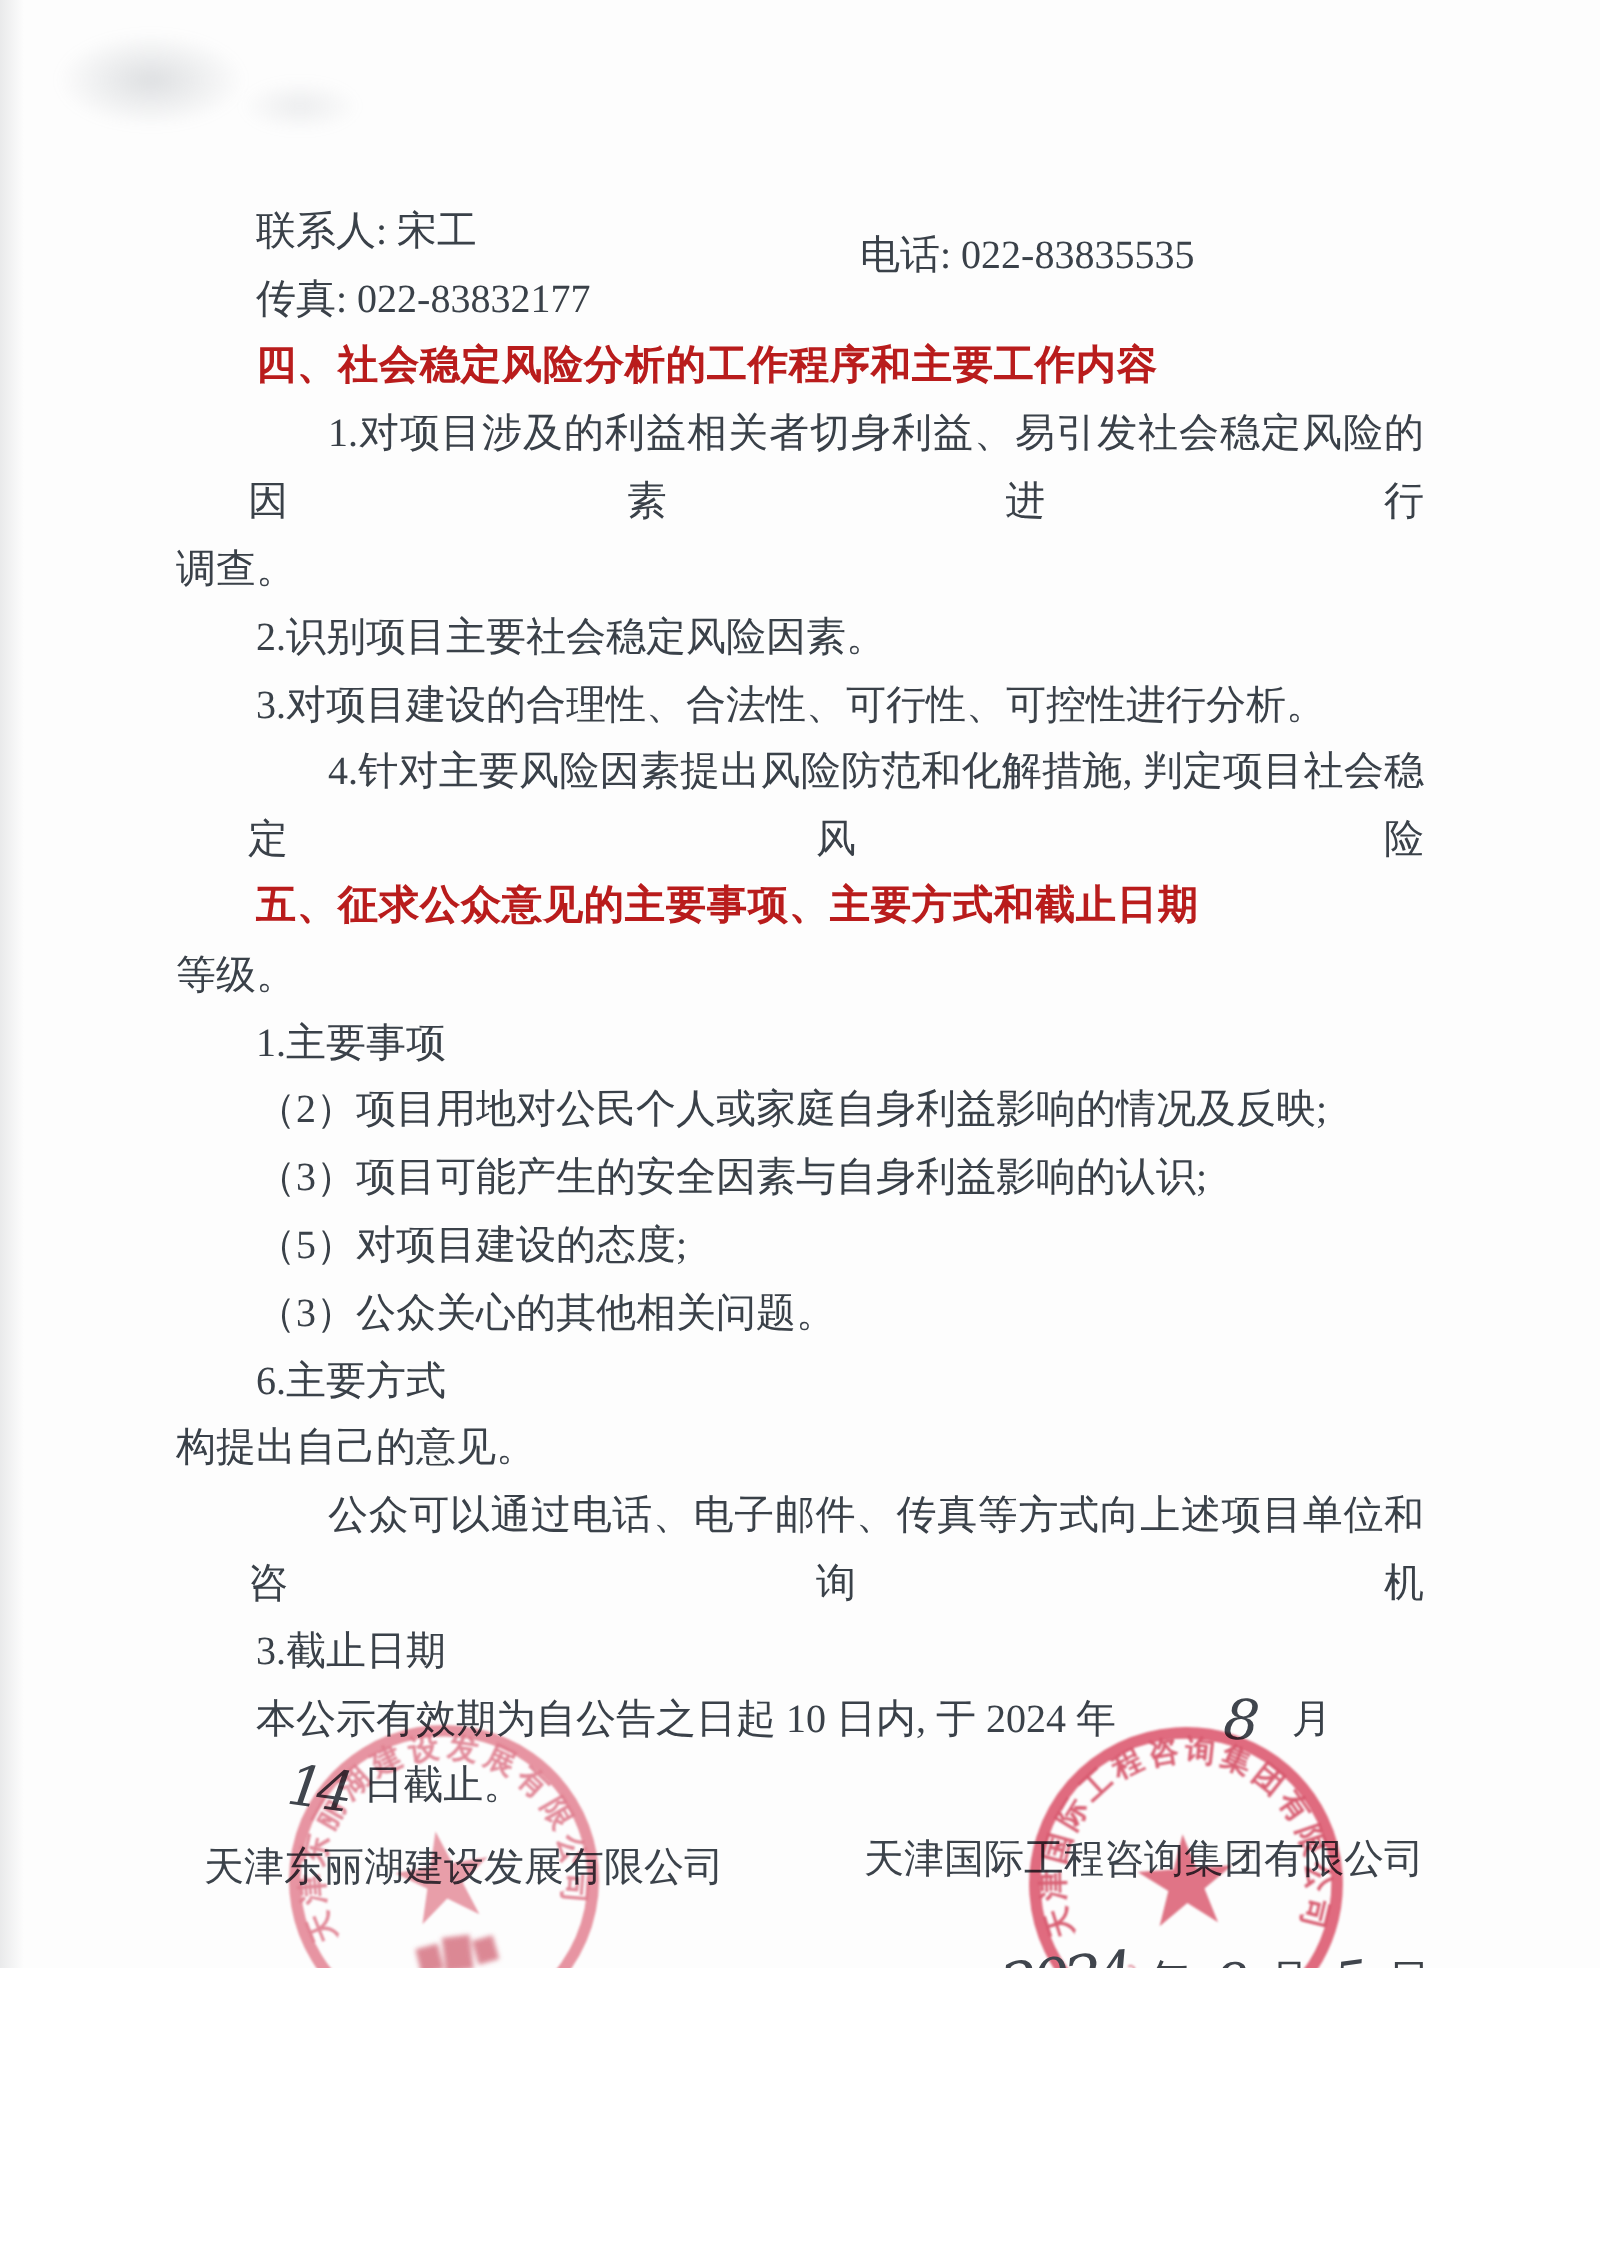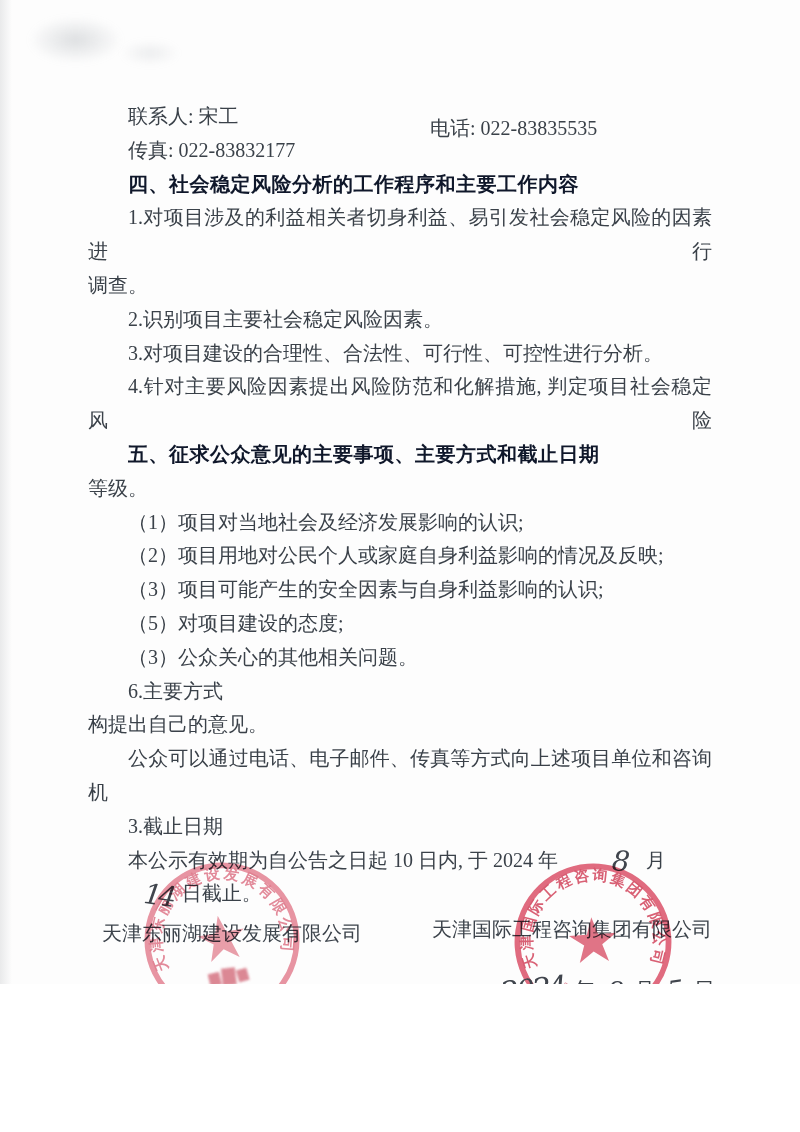--- a/index.html
+++ b/index.html
@@ -20,24 +20,24 @@
   .sm3{left:30px;top:1050px;width:300px;height:50px;
     background:radial-gradient(ellipse at center,rgba(175,179,185,.16),rgba(175,179,185,0) 70%);}
 
   .content{
     position:absolute;left:88px;top:100px;width:624px;
     font-size:20px;line-height:33.8px;
   }
   .line{white-space:normal;}
   .ind{text-indent:40px;}
   .heading{
-    font-family:Liberation Sans, sans-serif;
-    font-weight:bold;color:#0f172a;letter-spacing:.5px;
+    font-family:Liberation Mono, monospace;
+    font-weight:bold;color:#b91c1c;letter-spacing:.5px;
   }
-  .full{text-align:justify;text-align-last:justify;}
+  .full{text-align:justify;text-align-last:justify;margin-left:36px;}
   .contact-row{position:relative;}
   .contact-row .person{margin-left:40px;}
   .contact-row .phone{position:absolute;left:342px;top:12px;}
 
   
   .hw{
     font-family:"DejaVu Serif",serif;font-style:italic;color:#40454d;
     display:inline-block;line-height:20px;position:relative;top:2px;
   }
   .hw-month{font-size:28px;transform:rotate(5deg);margin:0 16px 0 14px;}
@@ -78,21 +78,21 @@
 
     <div class="line ind heading">四、社会稳定风险分析的工作程序和主要工作内容</div>
     <div class="line ind full">1.对项目涉及的利益相关者切身利益、易引发社会稳定风险的因素进行</div>
     <div class="line">调查。</div>
     <div class="line ind">2.识别项目主要社会稳定风险因素。</div>
     <div class="line ind">3.对项目建设的合理性、合法性、可行性、可控性进行分析。</div>
     <div class="line ind full">4.针对主要风险因素提出风险防范和化解措施, 判定项目社会稳定风险</div>
     <div class="line ind heading">五、征求公众意见的主要事项、主要方式和截止日期</div>
 
     <div class="line">等级。</div>
-    <div class="line ind">（1）项目对当地社会及经济发展影响的认识;</div>
+    <div class="line ind">1.主要事项</div>
     <div class="line ind">（2）项目用地对公民个人或家庭自身利益影响的情况及反映;</div>
     <div class="line ind">（3）项目可能产生的安全因素与自身利益影响的认识;</div>
     <div class="line ind">（5）对项目建设的态度;</div>
     <div class="line ind">（3）公众关心的其他相关问题。</div>
     <div class="line ind">6.主要方式</div>
     <div class="line">构提出自己的意见。</div>
     <div class="line ind full">公众可以通过电话、电子邮件、传真等方式向上述项目单位和咨询机</div>
     <div class="line ind">3.截止日期</div>
 
     <div class="line ind">

